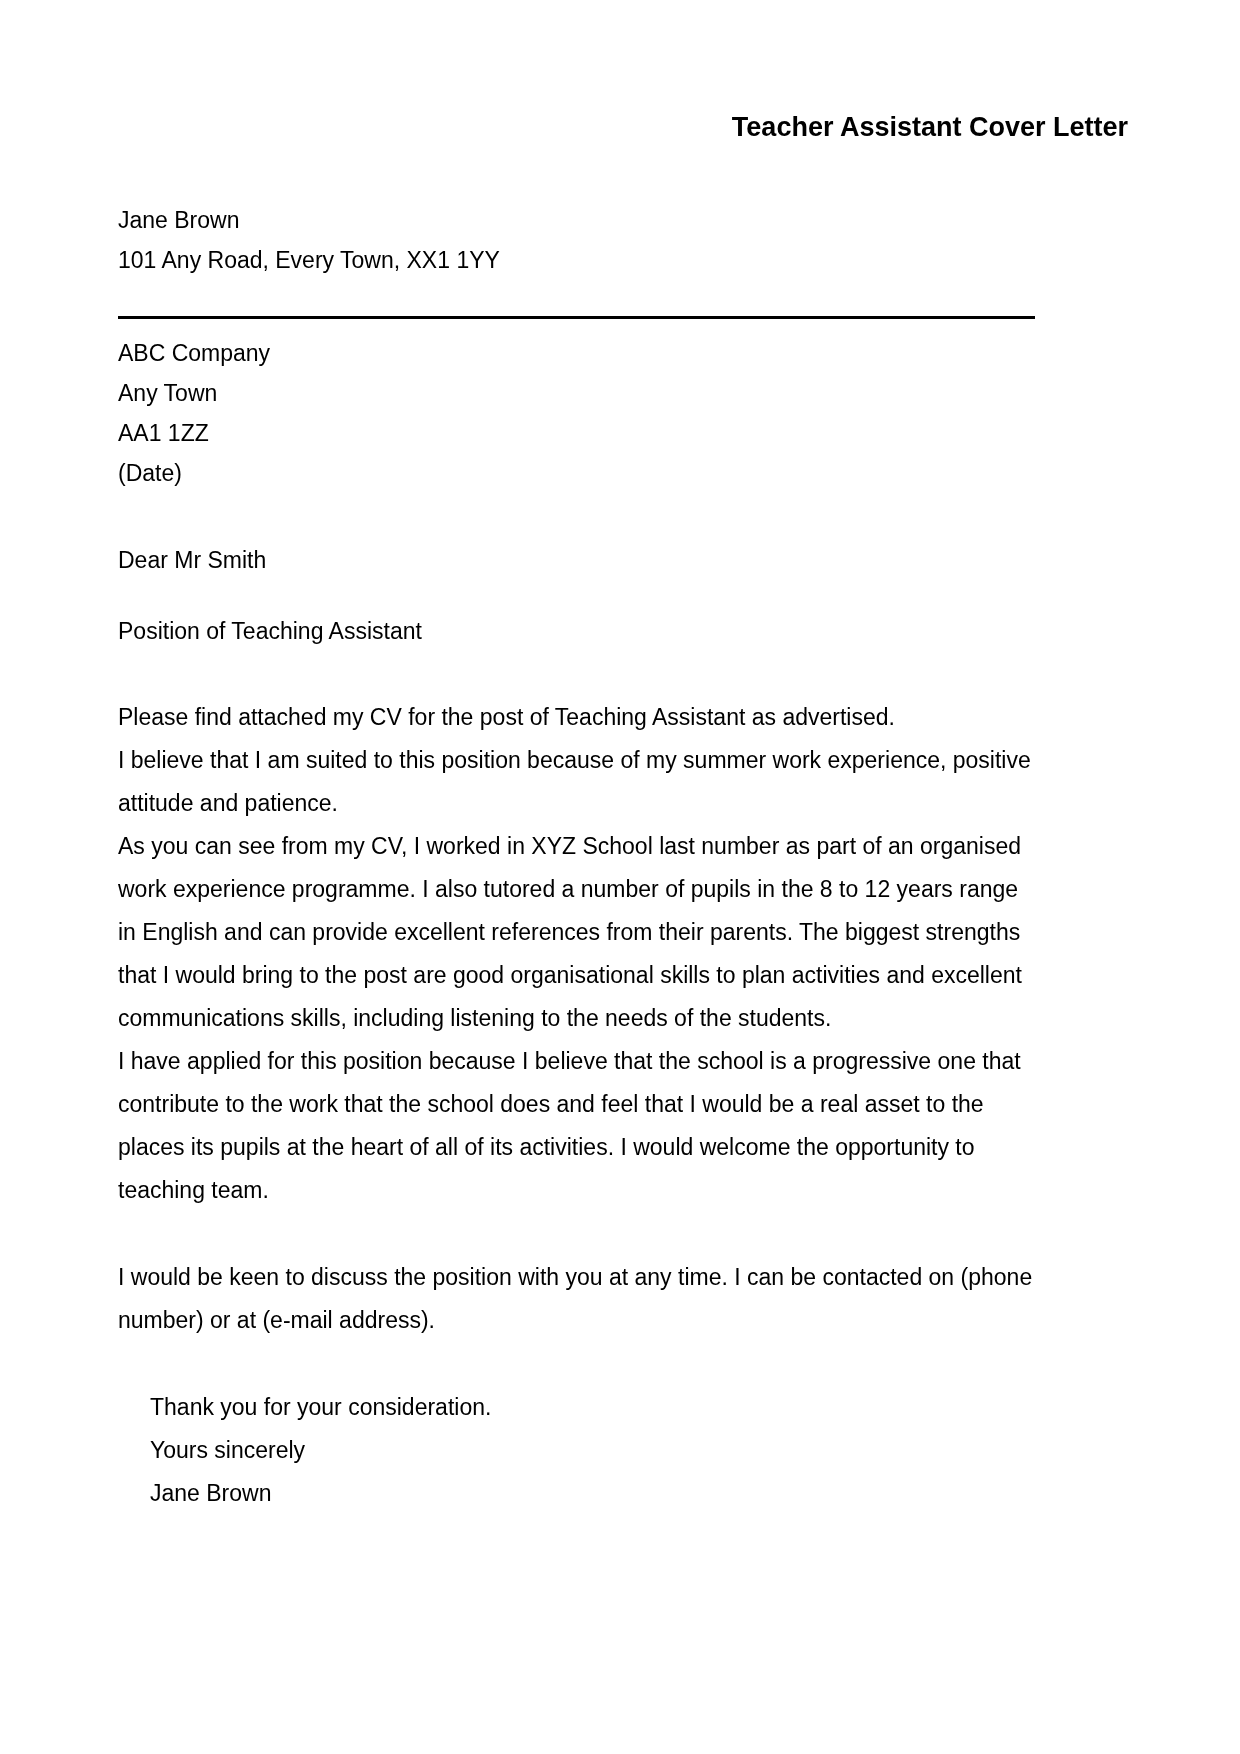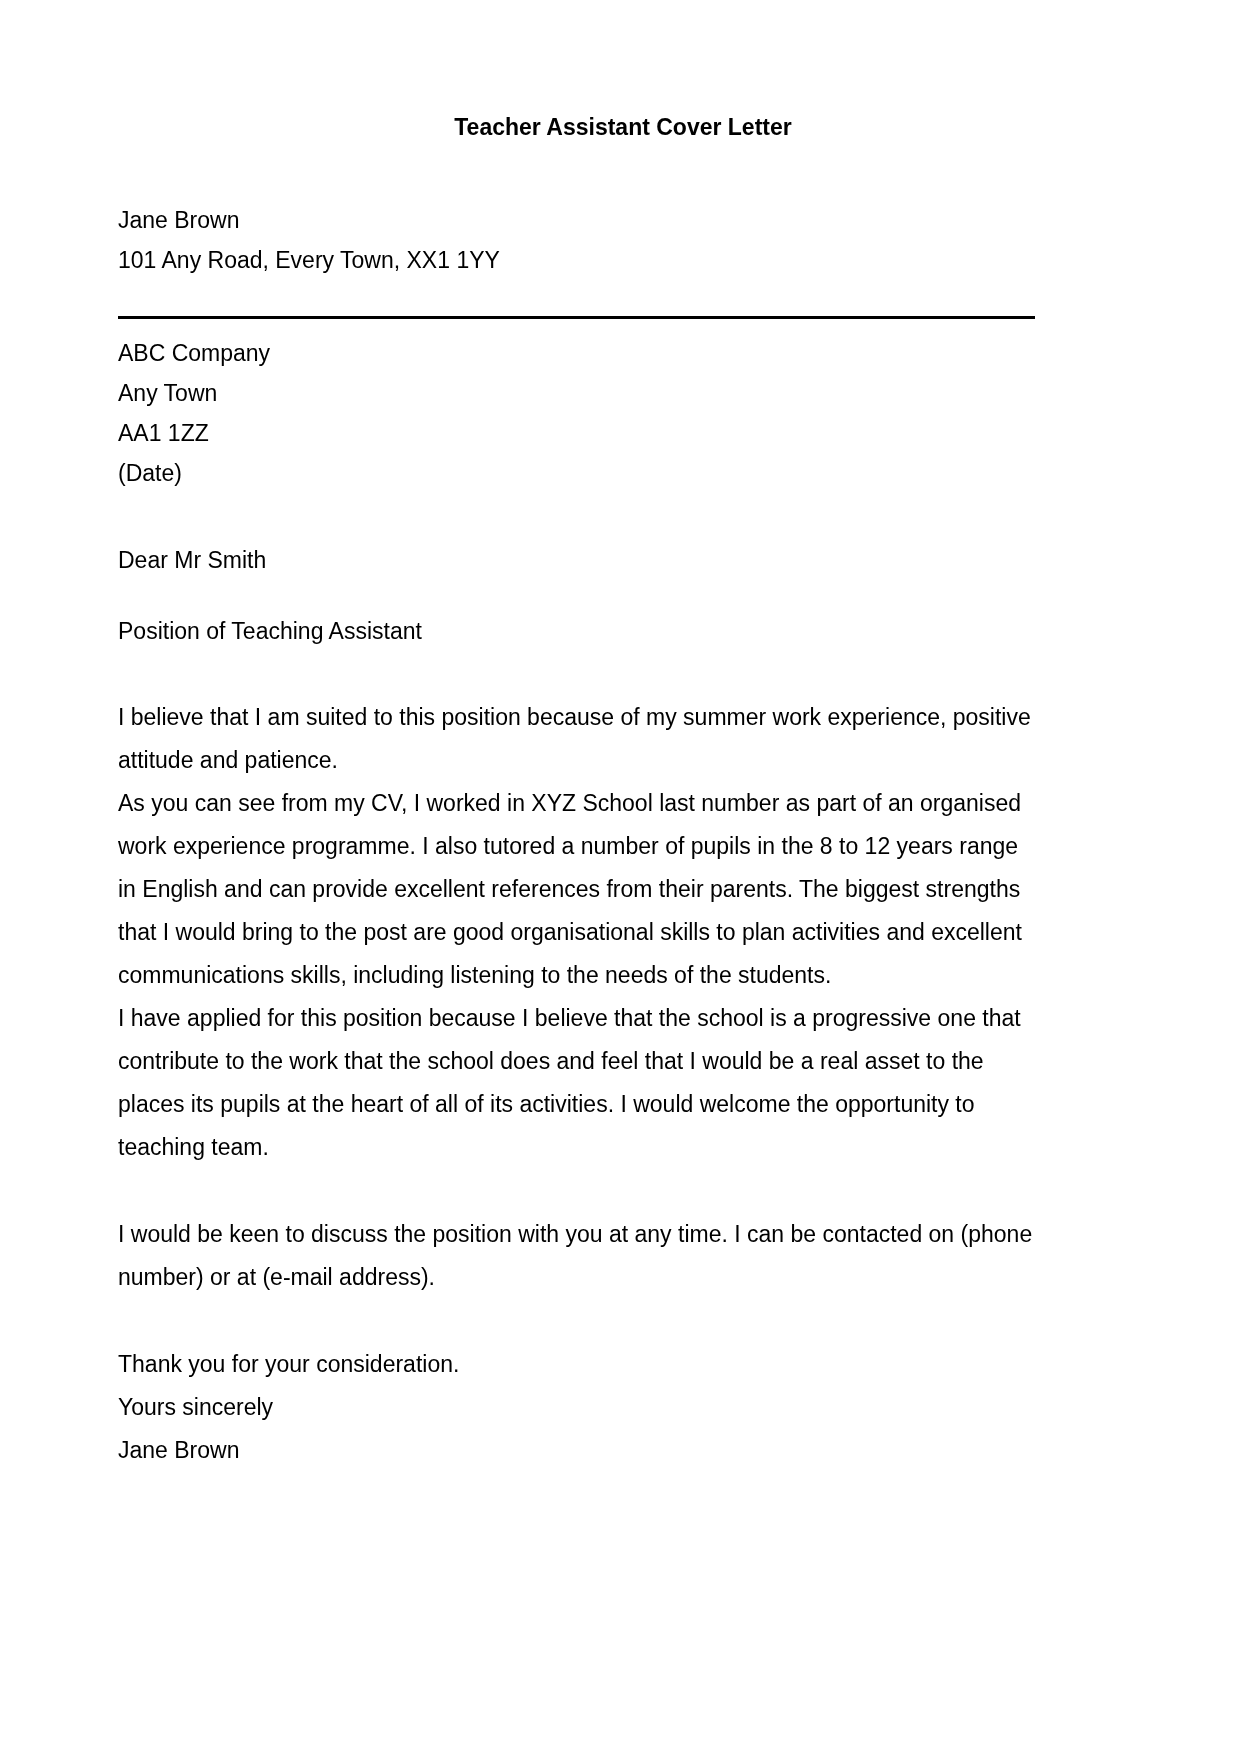--- a/index.html
+++ b/index.html
@@ -14,23 +14,23 @@
     background: #ffffff;
     box-sizing: border-box;
     padding: 110px 112px 0 118px;
     font-family: "Liberation Sans", sans-serif;
     font-size: 23px;
     color: #000000;
     overflow: hidden;
   }
   .title {
     font-weight: bold;
-    text-align: center;
+    text-align: right;
     line-height: 34px;
-    font-size: 23px;
+    font-size: 27px;
   }
   .line {
     white-space: nowrap;
   }
   .sender {
     margin-top: 56px;
     line-height: 40px;
   }
   .divider {
     margin-top: 36px;
@@ -53,20 +53,21 @@
     white-space: nowrap;
   }
   .paragraph {
     line-height: 43px;
   }
   .para1 { margin-top: 45px; }
   .para2 { margin-top: 44px; }
   .closing {
     margin-top: 44px;
     line-height: 43px;
+    margin-left: 32px;
   }
 </style>
 </head>
 <body>
 
 <div class="page">
 
   <div class="title">Teacher Assistant Cover Letter</div>
 
   <div class="sender">
@@ -81,20 +82,21 @@
     <div class="line">Any Town</div>
     <div class="line">AA1 1ZZ</div>
     <div class="line">(Date)</div>
   </div>
 
   <div class="salutation">Dear Mr Smith</div>
 
   <div class="subject">Position of Teaching Assistant</div>
 
   <div class="paragraph para1">
+    <div class="line">Please find attached my CV for the post of Teaching Assistant as advertised.</div>
     <div class="line">I believe that I am suited to this position because of my summer work experience, positive</div>
     <div class="line">attitude and patience.</div>
     <div class="line">As you can see from my CV, I worked in XYZ School last number as part of an organised</div>
     <div class="line">work experience programme. I also tutored a number of pupils in the 8 to 12 years range</div>
     <div class="line">in English and can provide excellent references from their parents. The biggest strengths</div>
     <div class="line">that I would bring to the post are good organisational skills to plan activities and excellent</div>
     <div class="line">communications skills, including listening to the needs of the students.</div>
     <div class="line">I have applied for this position because I believe that the school is a progressive one that</div>
     <div class="line">contribute to the work that the school does and feel that I would be a real asset to the</div>
     <div class="line">places its pupils at the heart of all of its activities. I would welcome the opportunity to</div>

